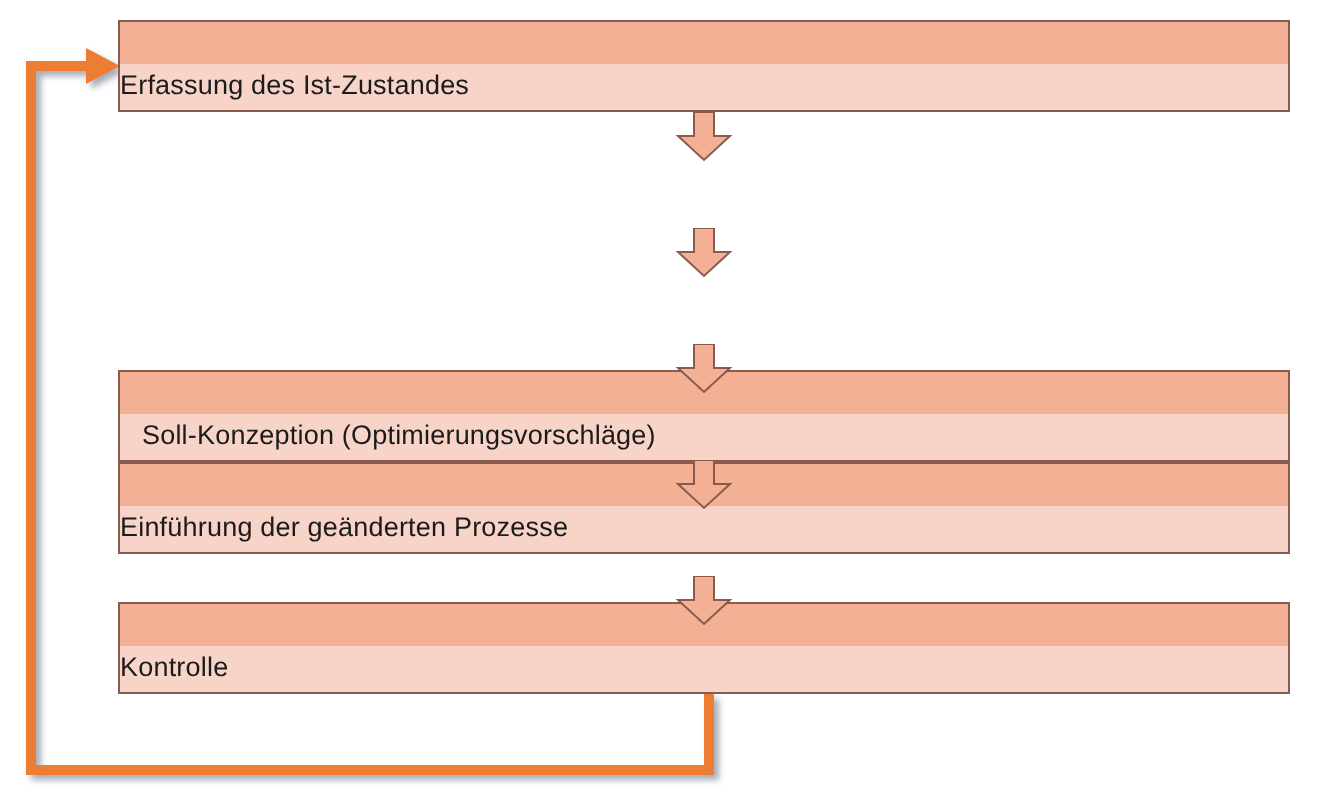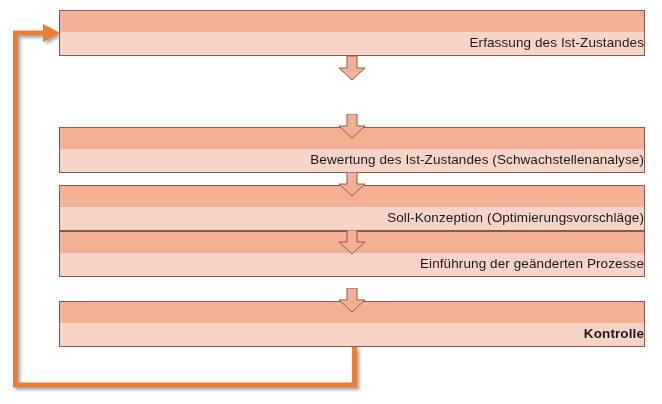--- a/index.html
+++ b/index.html
@@ -37,35 +37,35 @@
         #f8d3c7 21px,
         #f8d3c7 100%);
     display: flex;
     align-items: flex-end;
     justify-content: center;
     overflow: hidden;
   }
   .process-box .box-label {
     display: block;
     width: 100%;
-    text-align: right;
+    text-align: left;
     font-size: 13.5px;
     line-height: 1;
     color: #1b1b1b;
     padding-bottom: 6px;
     letter-spacing: 0.1px;
     white-space: nowrap;
   }
 
   .box-row-0 { top: 10px; }
   .box-row-1 { top: 69px; }
   .box-row-2 { top: 127px; }
-  .box-row-3 { top: 185px; }
+  .box-row-3 { top: 185px; padding-left: 11px; }
   .box-row-4 { top: 231px; }
-  .box-row-5 { top: 301px; font-weight: bold; }
+  .box-row-5 { top: 301px; }
 
   
   .down-arrow {
     position: absolute;
     left: 338px;
     width: 28px;
     height: 25px;
   }
   .down-arrow svg { display: block; }
   .arrow-gap-0 { top: 56px; }
@@ -101,23 +101,20 @@
 
       <path d="M 43 24 L 60 33 L 43 42 Z" fill="#ed7d31"></path>
     </g>
   </svg>
 
   <div class="process-box box-row-0">
     <span class="box-label">Erfassung des Ist-Zustandes</span>
   </div>
 
 
-  <div class="process-box box-row-2">
-    <span class="box-label">Bewertung des Ist-Zustandes (Schwachstellenanalyse)</span>
-  </div>
 
   <div class="process-box box-row-3">
     <span class="box-label">Soll-Konzeption (Optimierungsvorschläge)</span>
   </div>
 
   <div class="process-box box-row-4">
     <span class="box-label">Einführung der geänderten Prozesse</span>
   </div>
 
   <div class="process-box box-row-5">

